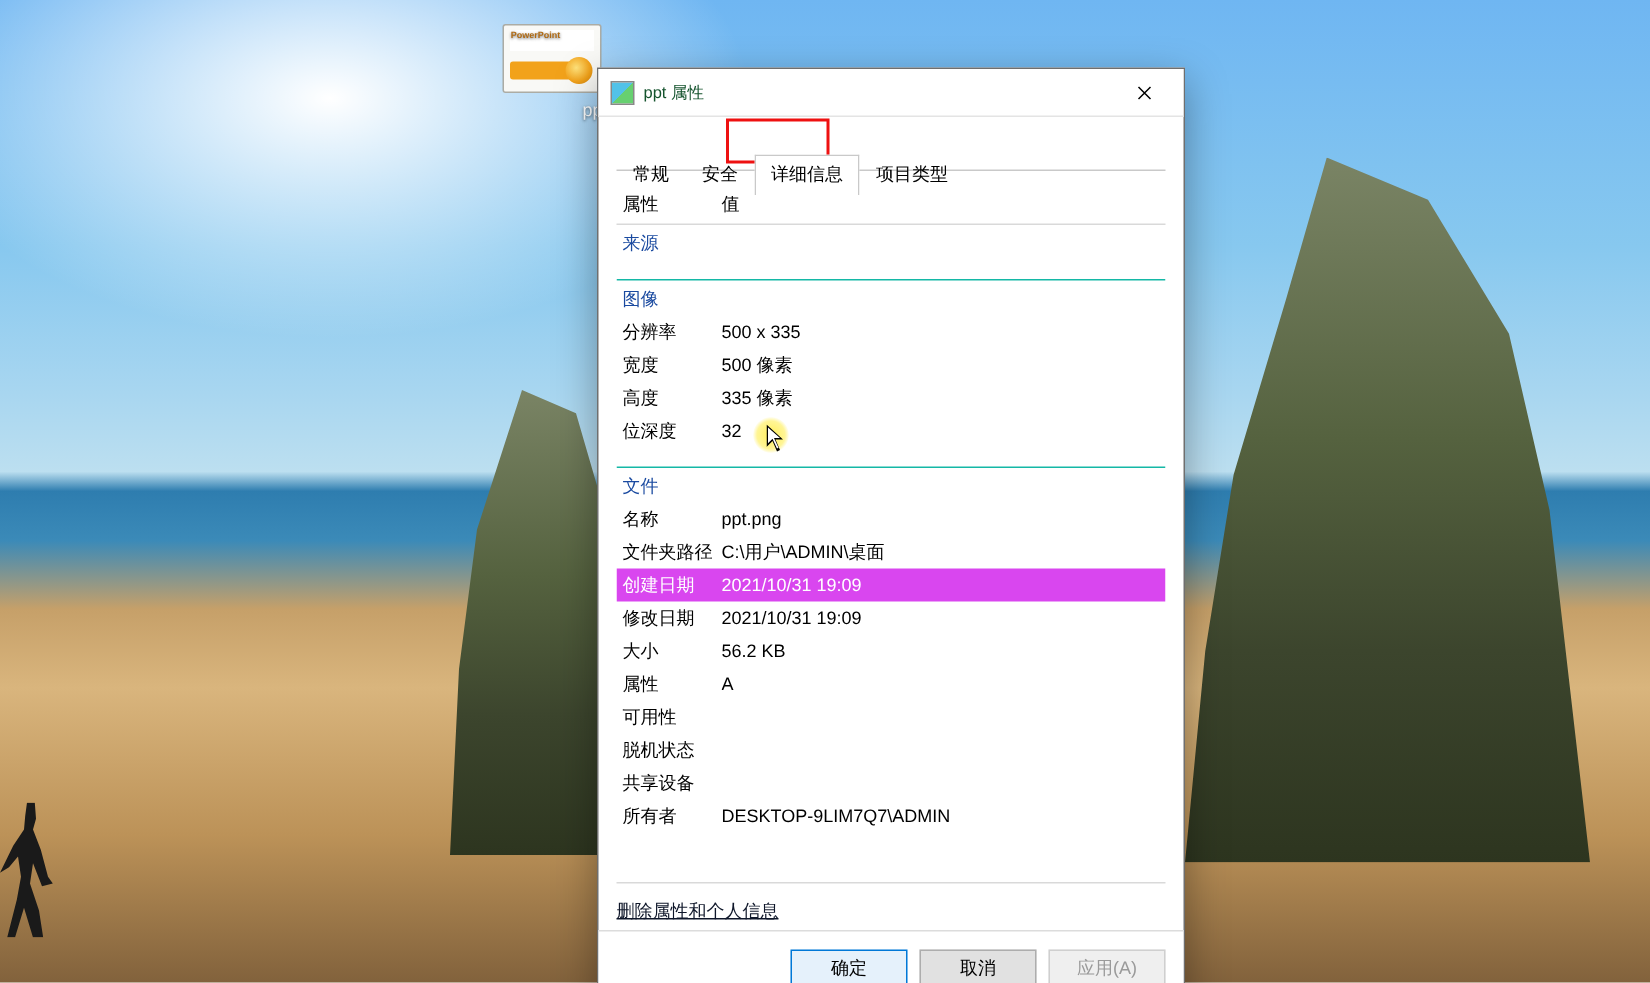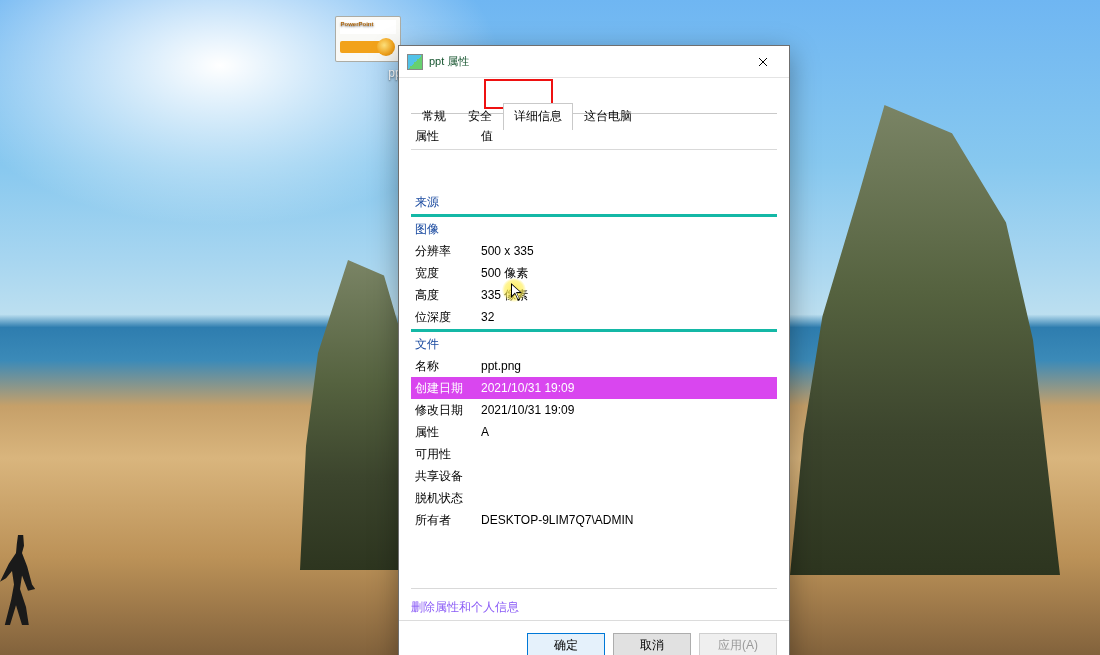--- a/index.html
+++ b/index.html
@@ -113,21 +113,20 @@
     margin: 0 12px; height:1px; background:#c9c9c9;
   }
   .tab-highlight-box{
     position:absolute; border:2px solid #e11; pointer-events:none;
   }
 
   .details-pane {
     flex:1; margin: 10px 12px 0 12px;
     display:flex; flex-direction:column;
     min-height:0;
-    gap:40px;
   }
   .details-header {
     display:flex; padding:4px 0 4px 4px;
     border-bottom:1px solid #d9d9d9;
     color:#000;
   }
   .col-prop { width:66px; }
   .col-val { flex:1; }
   .list-wrap{
     flex:1; overflow:hidden; position:relative;
@@ -143,38 +142,38 @@
   .list-scroll::-webkit-scrollbar-thumb{ background:#c2c2c2; }
   .list-scroll::-webkit-scrollbar-button{ background:#f0f0f0; height:17px; }
 
   .row{
     display:flex; padding:2px 0 2px 4px;
     line-height:18px; color:#000;
   }
   .row .p{ width:66px; }
   .row .v{ flex:1; white-space:nowrap; overflow:hidden; text-overflow:ellipsis; }
   .row.section .p{ color:#1a4aa0; }
-  .row.section{ border-top:3px solid #14b8a6; margin-top:1px; padding-top:3px;}
+  .row.section{ border-top:1px solid #14b8a6; margin-top:13px; padding-top:3px;}
   .row.section.first{ border-top:none; margin-top:0;}
   .row.selected{ background:#d946ef; color:#fff; }
 
   .cursor-highlight{
     position:absolute; width:24px; height:24px; border-radius:50%;
     background: radial-gradient(circle, rgba(255,238,80,0.95) 0%, rgba(255,238,80,0.6) 55%, rgba(255,238,80,0) 72%);
     pointer-events:none;
   }
   .cursor-arrow{
     position:absolute; width:14px; height:20px; pointer-events:none;
   }
 
   .link-row{
     padding:10px 12px 4px 12px;
   }
   .link{
-    color:#8b5cf6; font-size:12px;
+    color:#0f172a; text-decoration:underline; font-size:12px;
   }
   .button-row{
     display:flex; justify-content:flex-end; gap:8px;
     padding: 12px 12px 12px 12px;
     border-top:1px solid #dcdcdc;
     background:#f0f0f0;
     background:#fff;
   }
   .btn{
     min-width:78px; height:24px;
@@ -216,21 +215,21 @@
             <path d="M1 1 L9 9 M9 1 L1 9" stroke="currentColor" stroke-width="1"></path>
           </svg>
       </span>
     </div>
   </div>
 
   <div class="tabs">
     <div class="tab">常规</div>
     <div class="tab">安全</div>
     <div class="tab active">详细信息</div>
-    <div class="tab">这台电脑</div>
+    <div class="tab">项目类型</div>
   </div>
   <div class="tabs-underline"></div>
 
   <div class="tab-highlight-box" style="left:484px; top:79px; width:69px; height:30px; position:fixed;"></div>
 
   <div class="details-pane">
     <div class="details-header">
       <div class="col-prop">属性</div>
       <div class="col-val">值</div>
     </div>
@@ -265,42 +264,50 @@
         </div>
 
         <div class="row section">
           <div class="p">文件</div>
             <div class="v"></div>
         </div>
         <div class="row">
           <div class="p">名称</div>
           <div class="v">ppt.png</div>
         </div>
+        <div class="row">
+          <div class="p">文件夹路径</div>
+          <div class="v">C:\用户\ADMIN\桌面</div>
+        </div>
         <div class="row selected">
           <div class="p">创建日期</div>
           <div class="v">2021/10/31 19:09</div>
         </div>
         <div class="row">
           <div class="p">修改日期</div>
           <div class="v">2021/10/31 19:09</div>
         </div>
         <div class="row">
+          <div class="p">大小</div>
+          <div class="v">56.2 KB</div>
+        </div>
+        <div class="row">
           <div class="p">属性</div>
           <div class="v">A</div>
         </div>
         <div class="row">
           <div class="p">可用性</div>
           <div class="v"></div>
         </div>
         <div class="row">
+          <div class="p">脱机状态</div>
+          <div class="v"></div>
+        </div>
+        <div class="row">
           <div class="p">共享设备</div>
-          <div class="v"></div>
-        </div>
-        <div class="row">
-          <div class="p">脱机状态</div>
           <div class="v"></div>
         </div>
         <div class="row">
           <div class="p">所有者</div>
           <div class="v">DESKTOP-9LIM7Q7\ADMIN</div>
         </div>
 
       </div>
     </div>
   </div>

